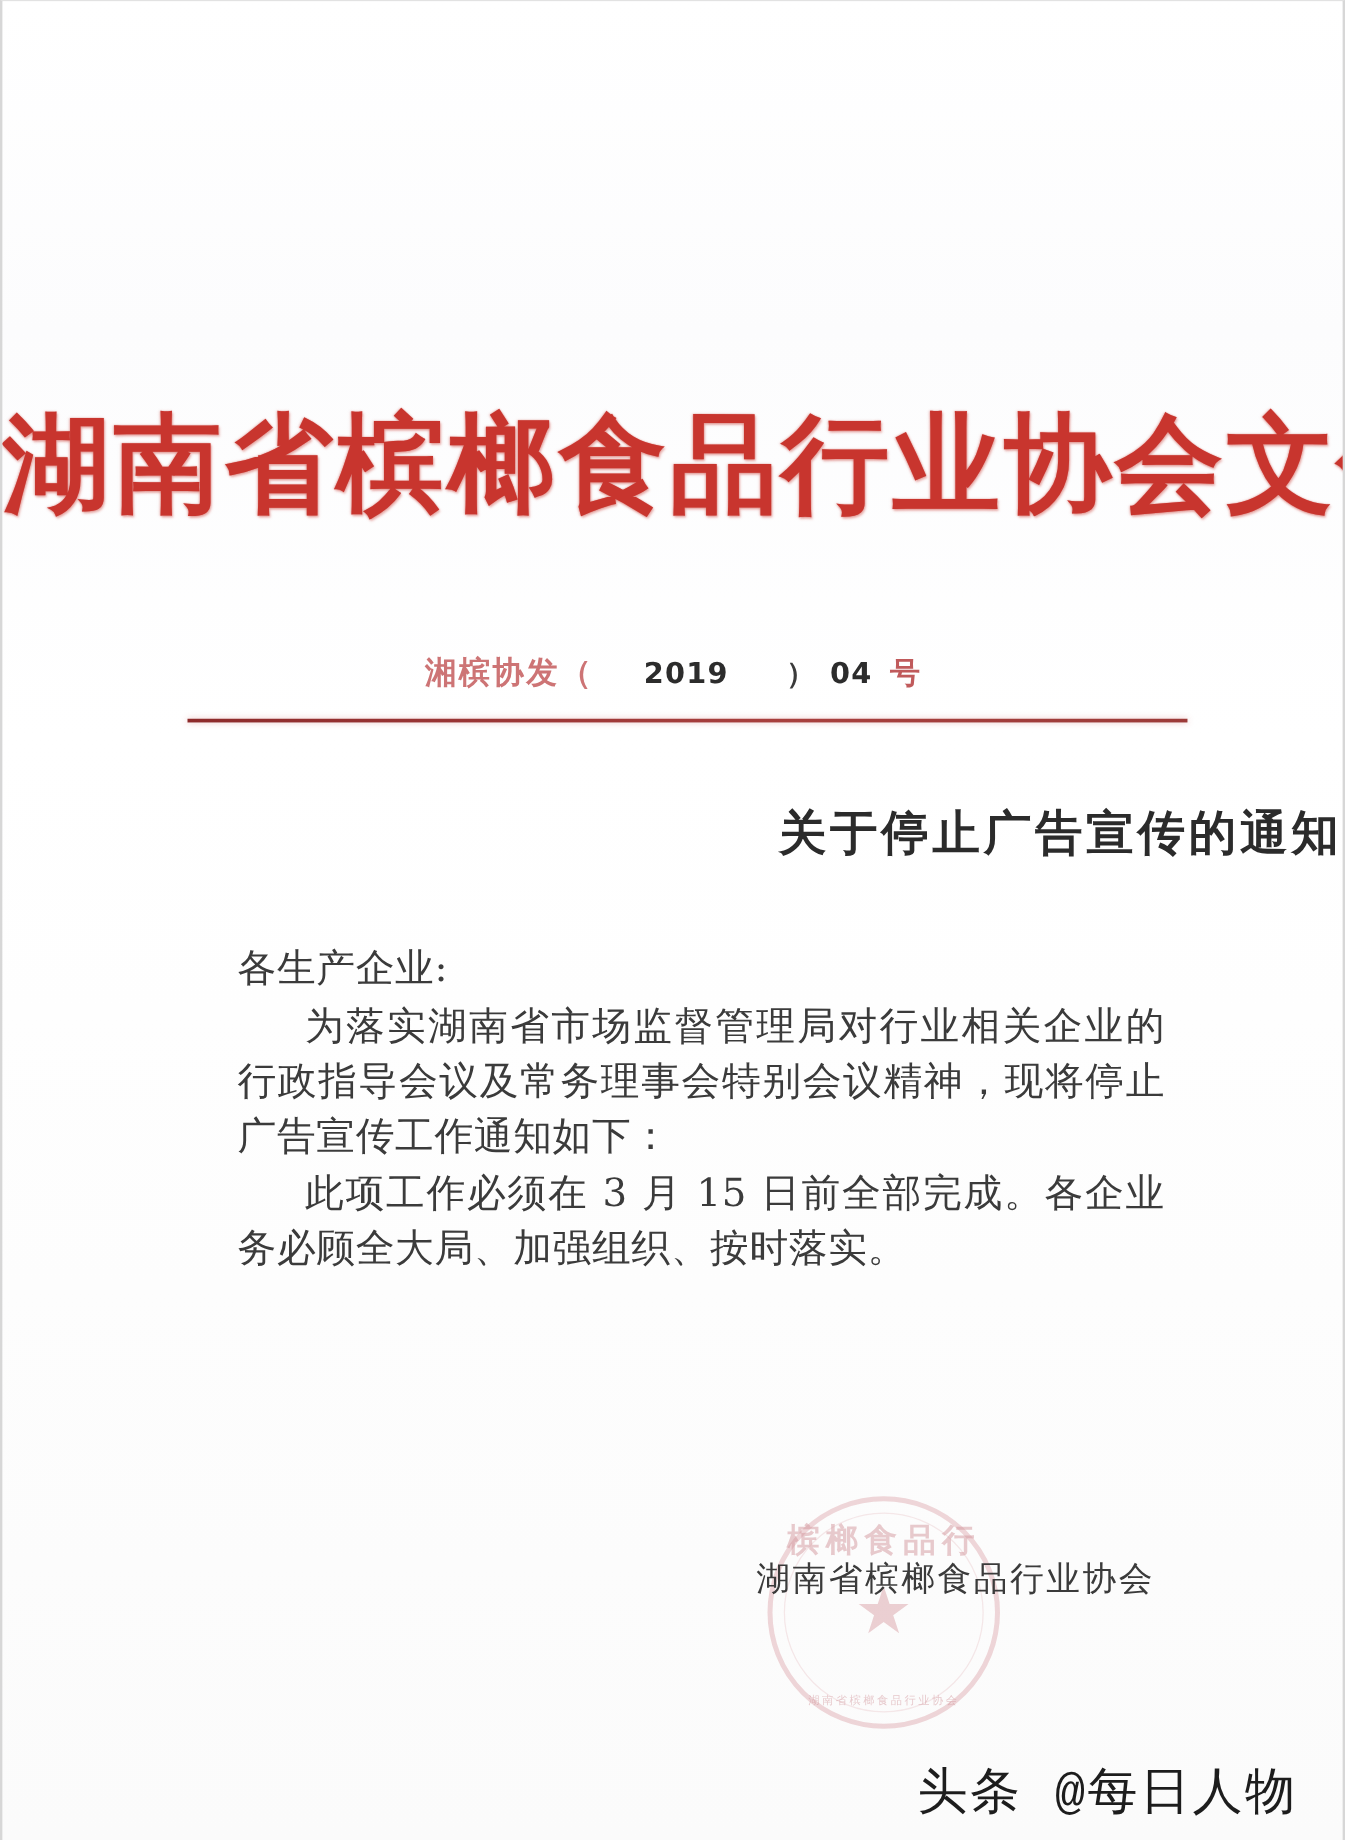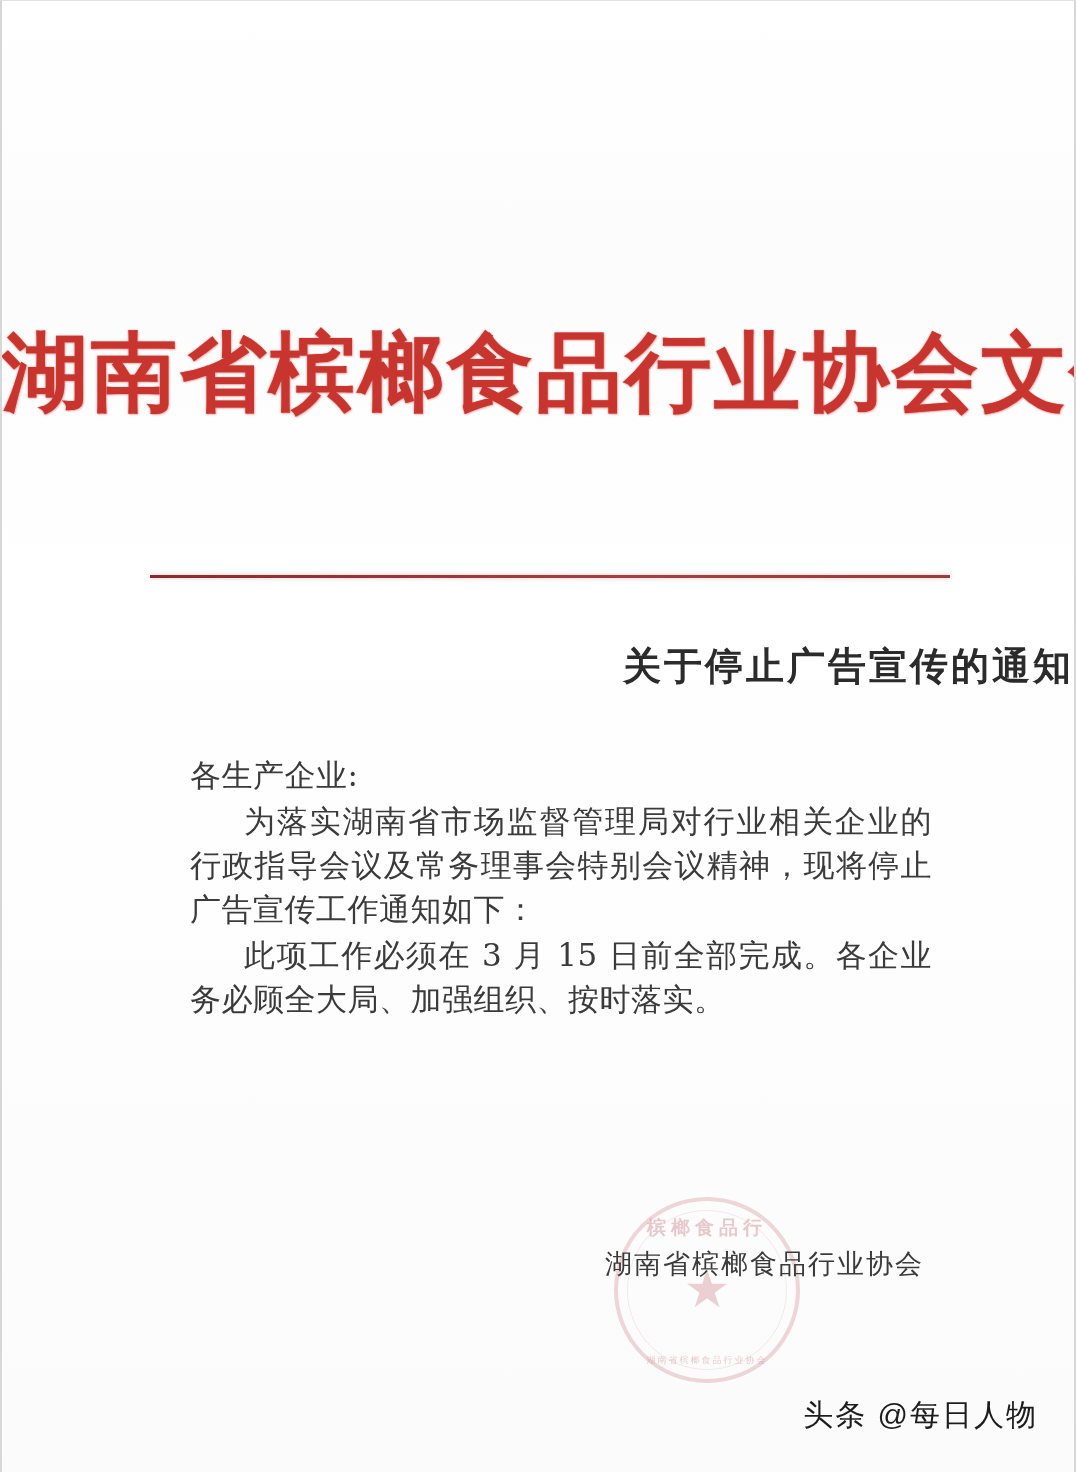--- a/index.html
+++ b/index.html
@@ -199,55 +199,58 @@
   .seal-arc-top, .seal-arc-bottom {
     position: absolute;
     left: 0; right: 0;
     text-align: center;
     font-family: "DejaVu Serif", "Liberation Serif", serif;
     color: rgba(186, 88, 98, 0.50);
     white-space: nowrap;
   }
   .seal-arc-top {
     top: 14px;
-    font-size: 19px;
+    font-size: 26px;
     letter-spacing: 5px;
     font-weight: 700;
   }
   .seal-arc-bottom {
     bottom: 12px;
     font-size: 9px;
     letter-spacing: 2px;
   }
 
   
   .watermark {
     position: absolute;
     right: 36px;
-    bottom: 36px;
-    font-family: Liberation Sans, sans-serif;
-    font-size: 30px;
+    bottom: 12px;
+    font-family: Liberation Mono, monospace;
+    font-size: 40px;
     font-weight: 400;
     letter-spacing: 2px;
     color: #1d1d1d;
     white-space: nowrap;
     z-index: 5;
   }
 </style>
 </head>
 <body>
 
 <div class="page">
 
   <div class="paper-tone"></div>
 
   <div class="masthead">
     <div class="masthead-title">湖南省槟榔食品行业协会文件</div>
   </div>
 
+  <div class="docnum">
+    <span class="cn-red">湘槟协发（</span><span class="sp-a"></span><span class="yr">2019</span><span class="sp-b"></span><span class="paren">）</span><span class="sp-c"></span><span class="no">04</span><span class="sp-d"></span><span class="hao">号</span>
+  </div>
 
   <div class="red-rule"></div>
 
   <div class="subject">关于停止广告宣传的通知</div>
 
   <div class="body-block">
     <p>各生产企业:</p>
     <p class="indent">为落实湖南省市场监督管理局对行业相关企业的行政指导会议及常务理事会特别会议精神，现将停止广告宣传工作通知如下：</p>
     <p class="indent">此项工作必须在 3 月 15 日前全部完成。各企业务必顾全大局、加强组织、按时落实。</p>
   </div>

